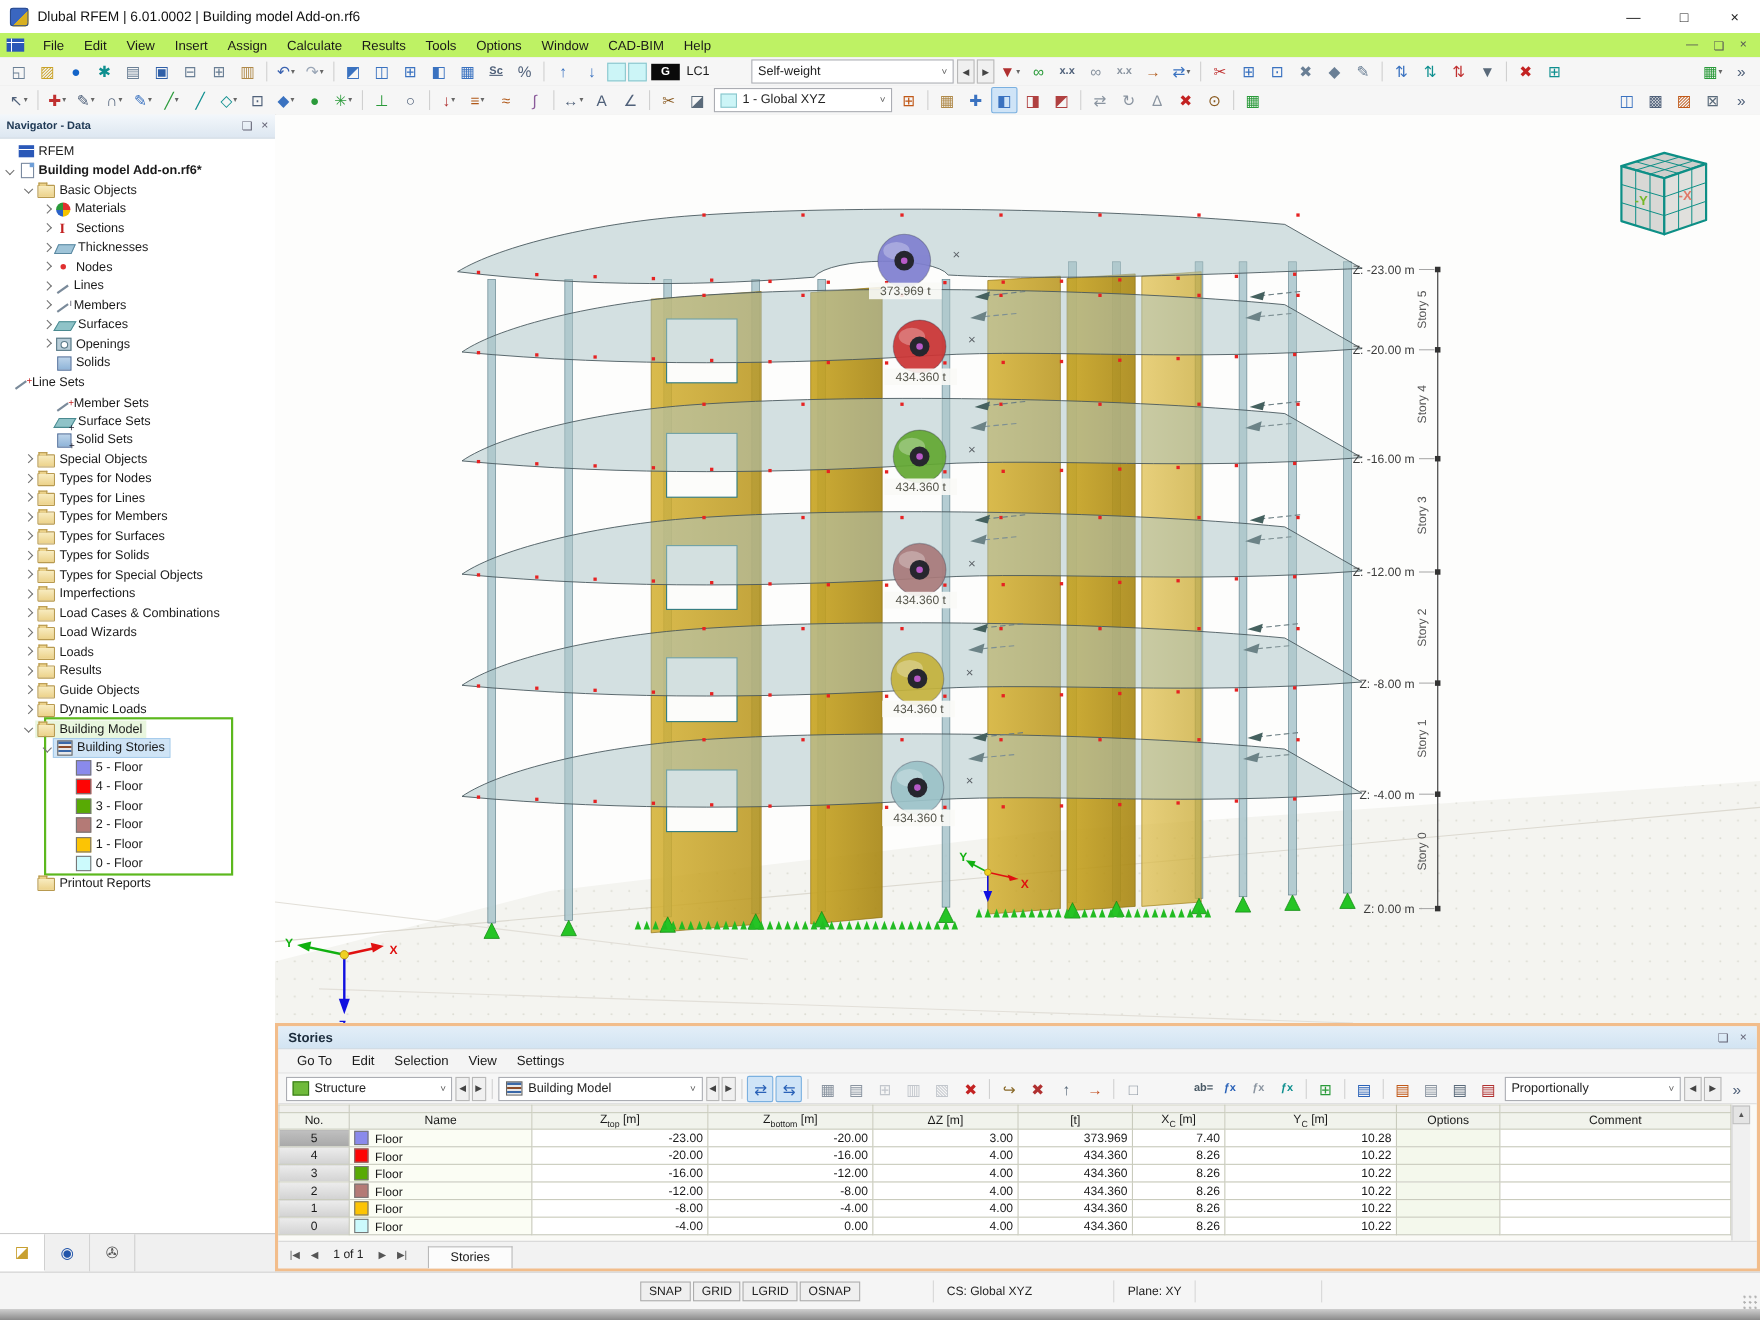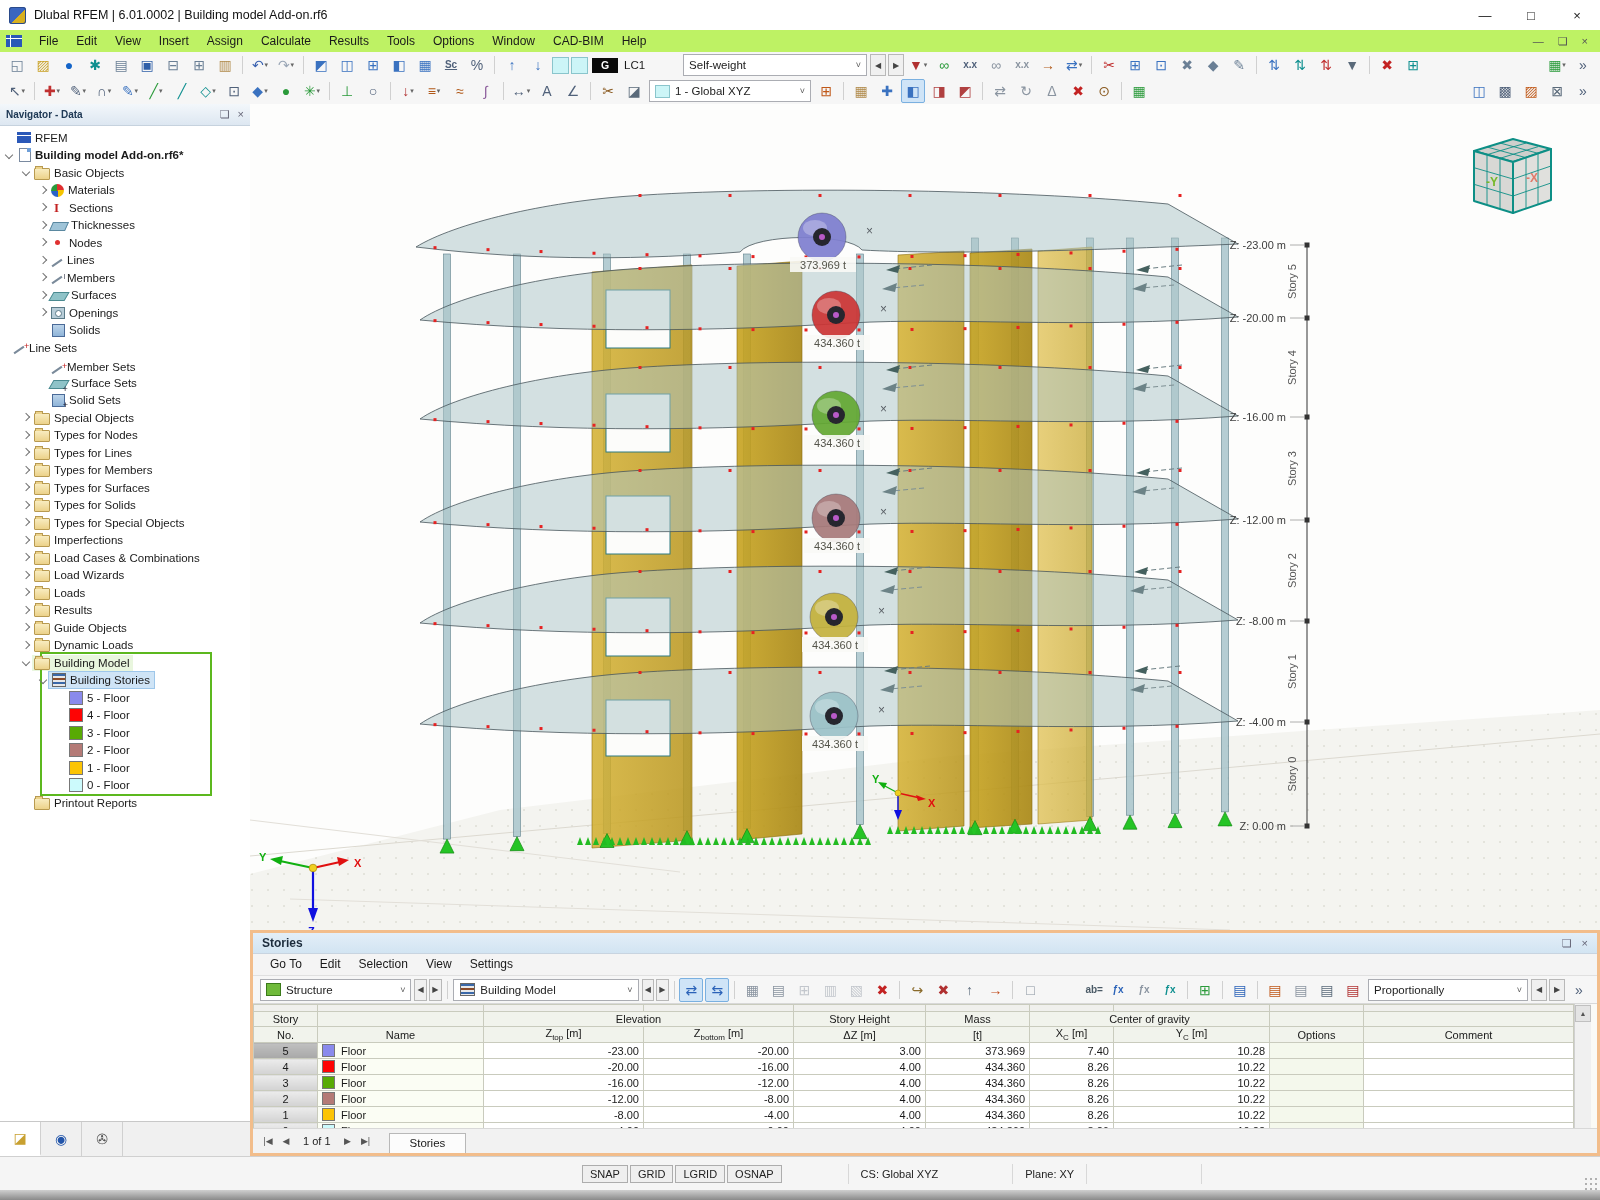--- a/index.html
+++ b/index.html
@@ -1362,30 +1362,20 @@
               <th></th>
               <th></th>
               <th></th>
               <th></th>
               <th></th>
               <th></th>
               <th></th>
               <th></th>
             </tr>
           <tr>
-            <th>Story</th>
-            <th></th>
-            <th colspan="2">Elevation</th>
-            <th>Story Height</th>
-            <th>Mass</th>
-            <th colspan="2">Center of gravity</th>
-            <th></th>
-              <th></th>
-          </tr>
-          <tr>
             <th>No.</th>
             <th>Name</th>
             <th><span>Z</span><sub>top</sub> <span>[m]</span></th>
             <th><span>Z</span><sub>bottom</sub> <span>[m]</span></th>
             <th><span>ΔZ</span> <span>[m]</span></th>
             <th>[t]</th>
             <th><span>X</span><sub>C</sub> <span>[m]</span></th>
             <th><span>Y</span><sub>C</sub> <span>[m]</span></th>
             <th>Options</th>
             <th>Comment</th>

